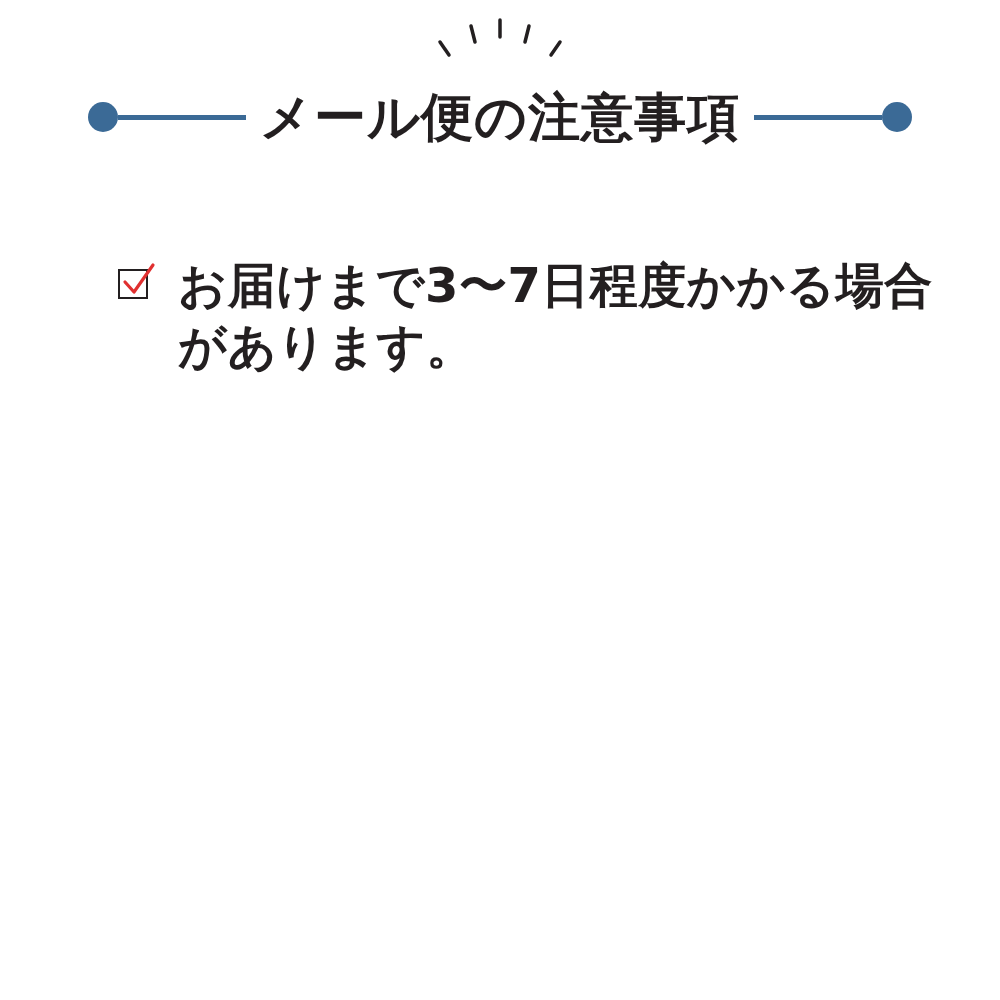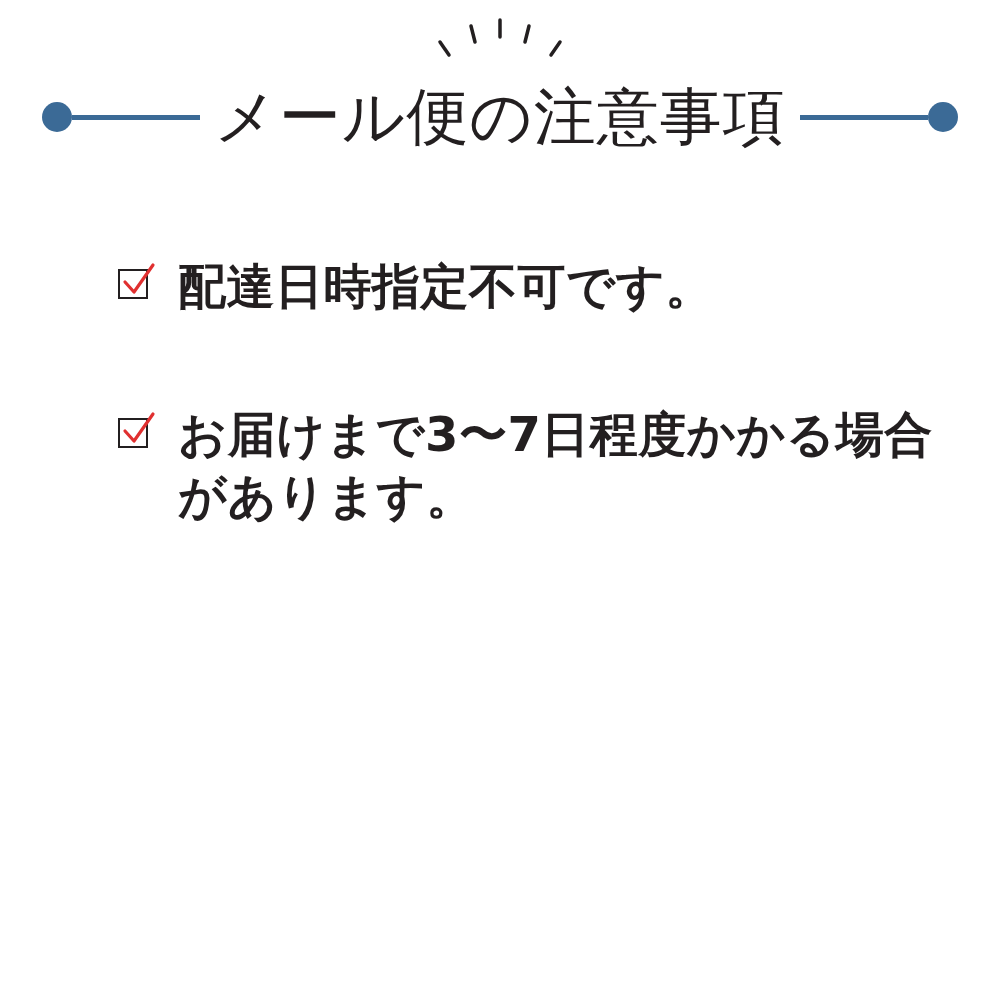--- a/index.html
+++ b/index.html
@@ -56,22 +56,22 @@
   }
   .rule .line {
     height: 5px;
     background: #3b6a96;
     flex: 0 0 auto;
   }
   .rule.left .line { width: 128px; }
   .rule.right .line { width: 128px; }
 
   .title-text {
-    font-size: 62px;
-    font-weight: normal;
+    font-size: 52px;
+    font-weight: bold;
     letter-spacing: 1px;
     line-height: 1;
     color: #231f20;
     white-space: nowrap;
     padding: 0 14px;
     font-family: "DejaVu Sans", "Liberation Sans", sans-serif;
   }
 
   
   .list {
@@ -150,29 +150,20 @@
     <div class="rule right">
       <span class="line"></span>
       <span class="dot"></span>
     </div>
   </div>
 
 </div>
 
 <div class="list">
 
-  <div class="item">
-    <div class="check">
-      <span class="box"></span>
-      <svg class="tick" viewBox="0 0 36 38" xmlns="http://www.w3.org/2000/svg">
-        <path d="M5 20 L14 30 L33 3" fill="none" stroke="#e03030" stroke-width="3.2" stroke-linecap="round" stroke-linejoin="round"></path>
-      </svg>
-    </div>
-    <div class="item-text">配達日時指定不可です。</div>
-  </div>
 
 
   <div class="item multiline">
     <div class="check">
       <span class="box"></span>
       <svg class="tick" viewBox="0 0 36 38" xmlns="http://www.w3.org/2000/svg">
         <path d="M5 20 L14 30 L33 3" fill="none" stroke="#e03030" stroke-width="3.2" stroke-linecap="round" stroke-linejoin="round"></path>
       </svg>
     </div>
     <div class="item-text">お届けまで3〜7日程度かかる場合があります。</div>

